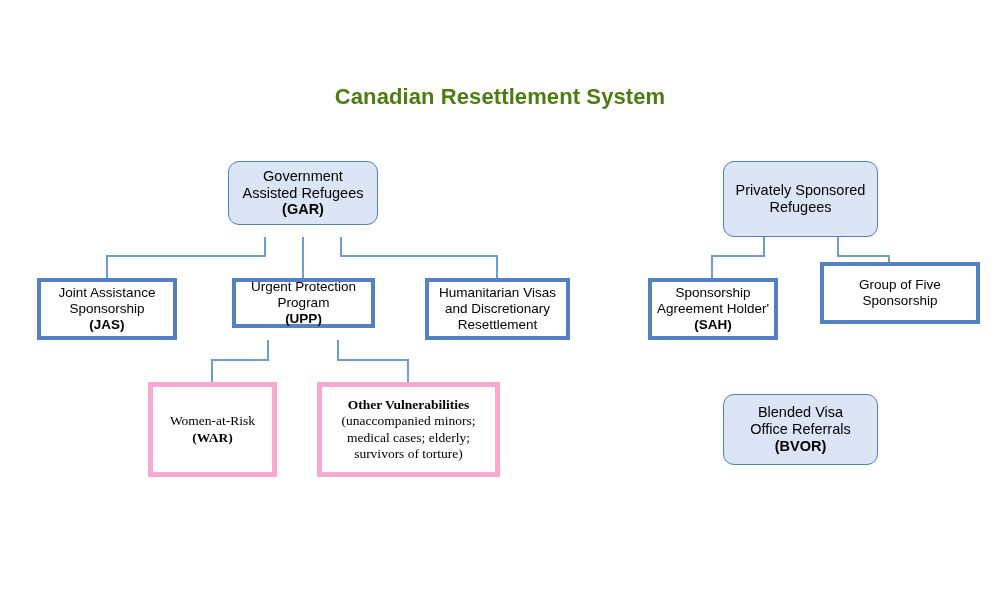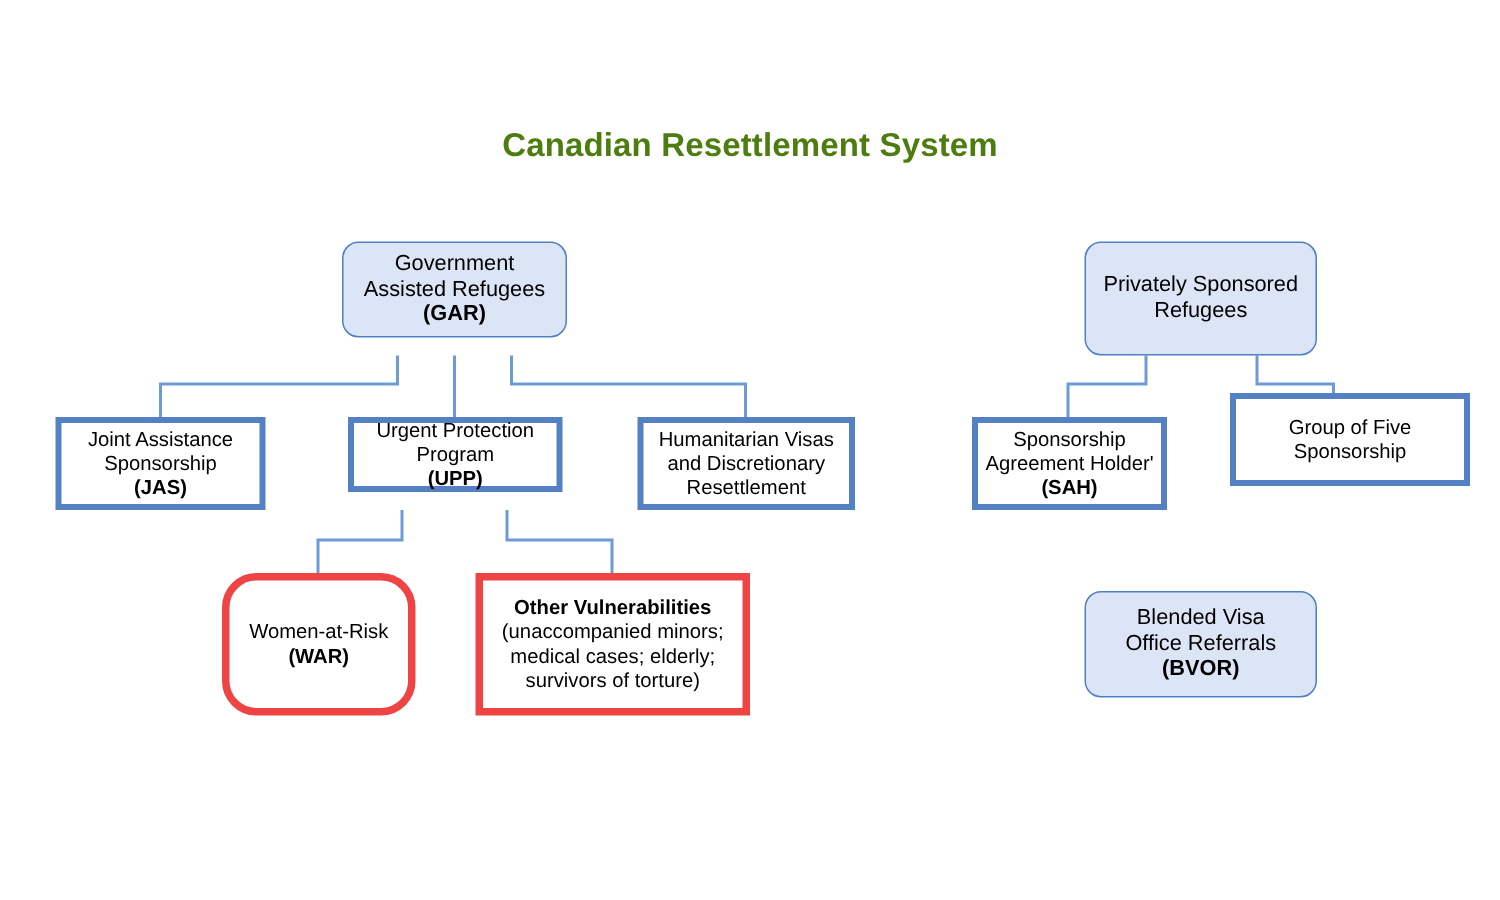--- a/index.html
+++ b/index.html
@@ -58,22 +58,23 @@
   }
   
   .node.boxed {
     background: #ffffff;
     border: 4px solid #5481c4;
     font-size: 13.5px;
   }
   
   .node.teal {
     background: #ffffff;
-    border: 5px solid #ef4444;
+    border: 5px solid #f9a8d4;
     font-size: 13.5px;
+    font-family: Liberation Serif, serif;
   }
   .line { display: block; white-space: nowrap; }
   .line.b { font-weight: bold; }
   .node.teal .line { line-height: 1.22; }
 </style>
 </head>
 <body>
 
 <div id="canvas">
 
@@ -117,21 +118,21 @@
   <div class="node boxed" style="left: 648px; top: 278px; width: 130px; height: 62px;">
       <span class="line">Sponsorship</span>
       <span class="line">Agreement Holder'</span>
       <span class="line b">(SAH)</span>
     </div>
   <div class="node boxed" style="left: 820px; top: 262px; width: 160px; height: 62px;">
       <span class="line">Group of Five</span>
       <span class="line">Sponsorship</span>
     </div>
 
-  <div class="node teal" style="left: 148px; top: 382px; width: 129px; height: 95px; border-radius: 23px;">
+  <div class="node teal" style="left: 148px; top: 382px; width: 129px; height: 95px;">
       <span class="line">Women-at-Risk</span>
       <span class="line b">(WAR)</span>
     </div>
   <div class="node teal" style="left: 317px; top: 382px; width: 183px; height: 95px;">
       <span class="line b">Other Vulnerabilities</span>
       <span class="line">(unaccompanied minors;</span>
       <span class="line">medical cases; elderly;</span>
       <span class="line">survivors of torture)</span>
     </div>
   <div class="node rounded" style="left: 723px; top: 394px; width: 155px; height: 71px;">

